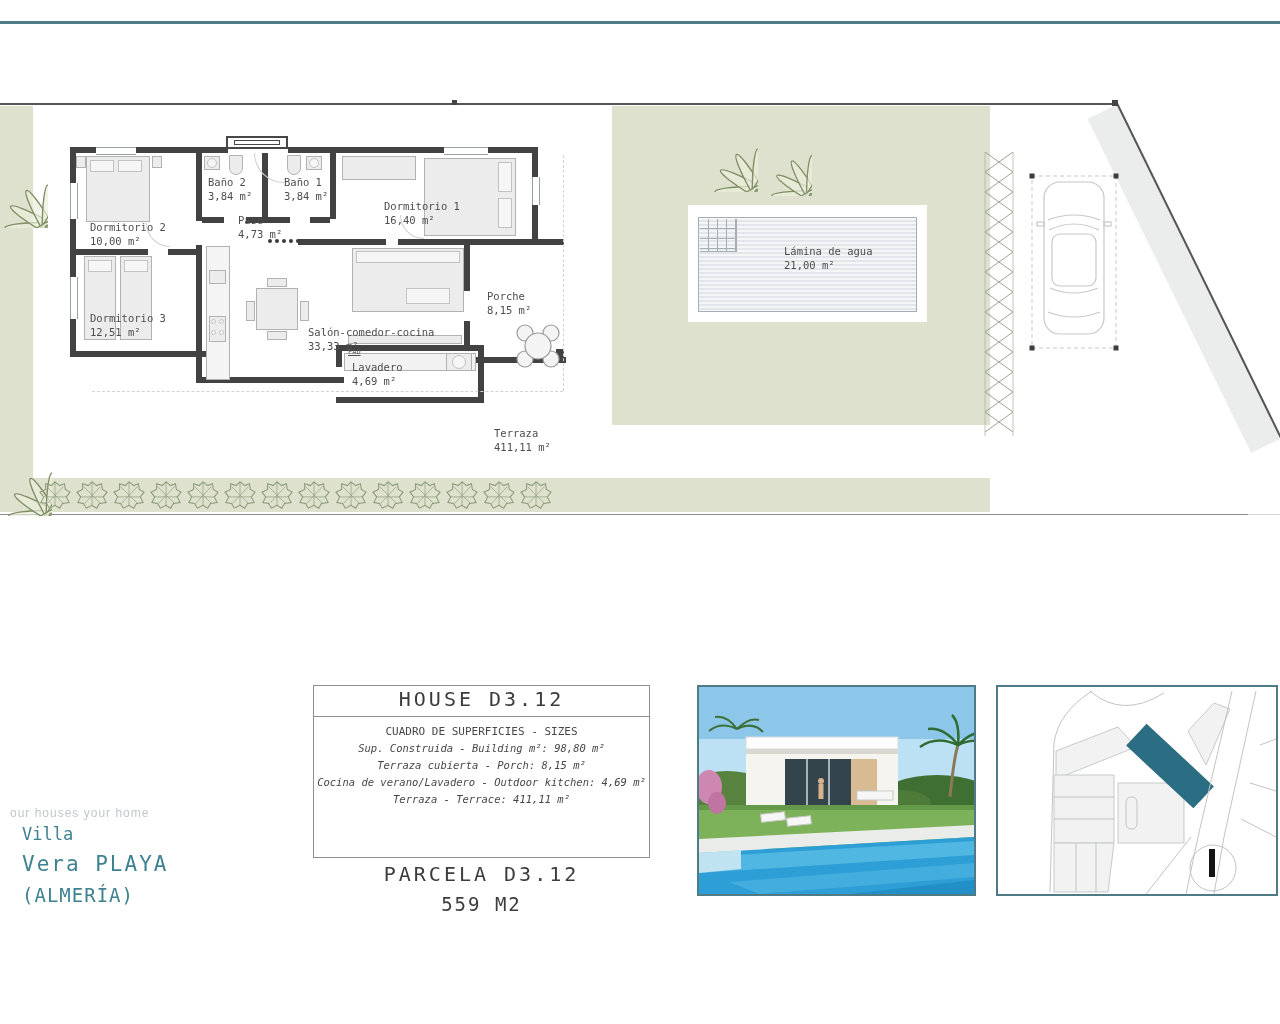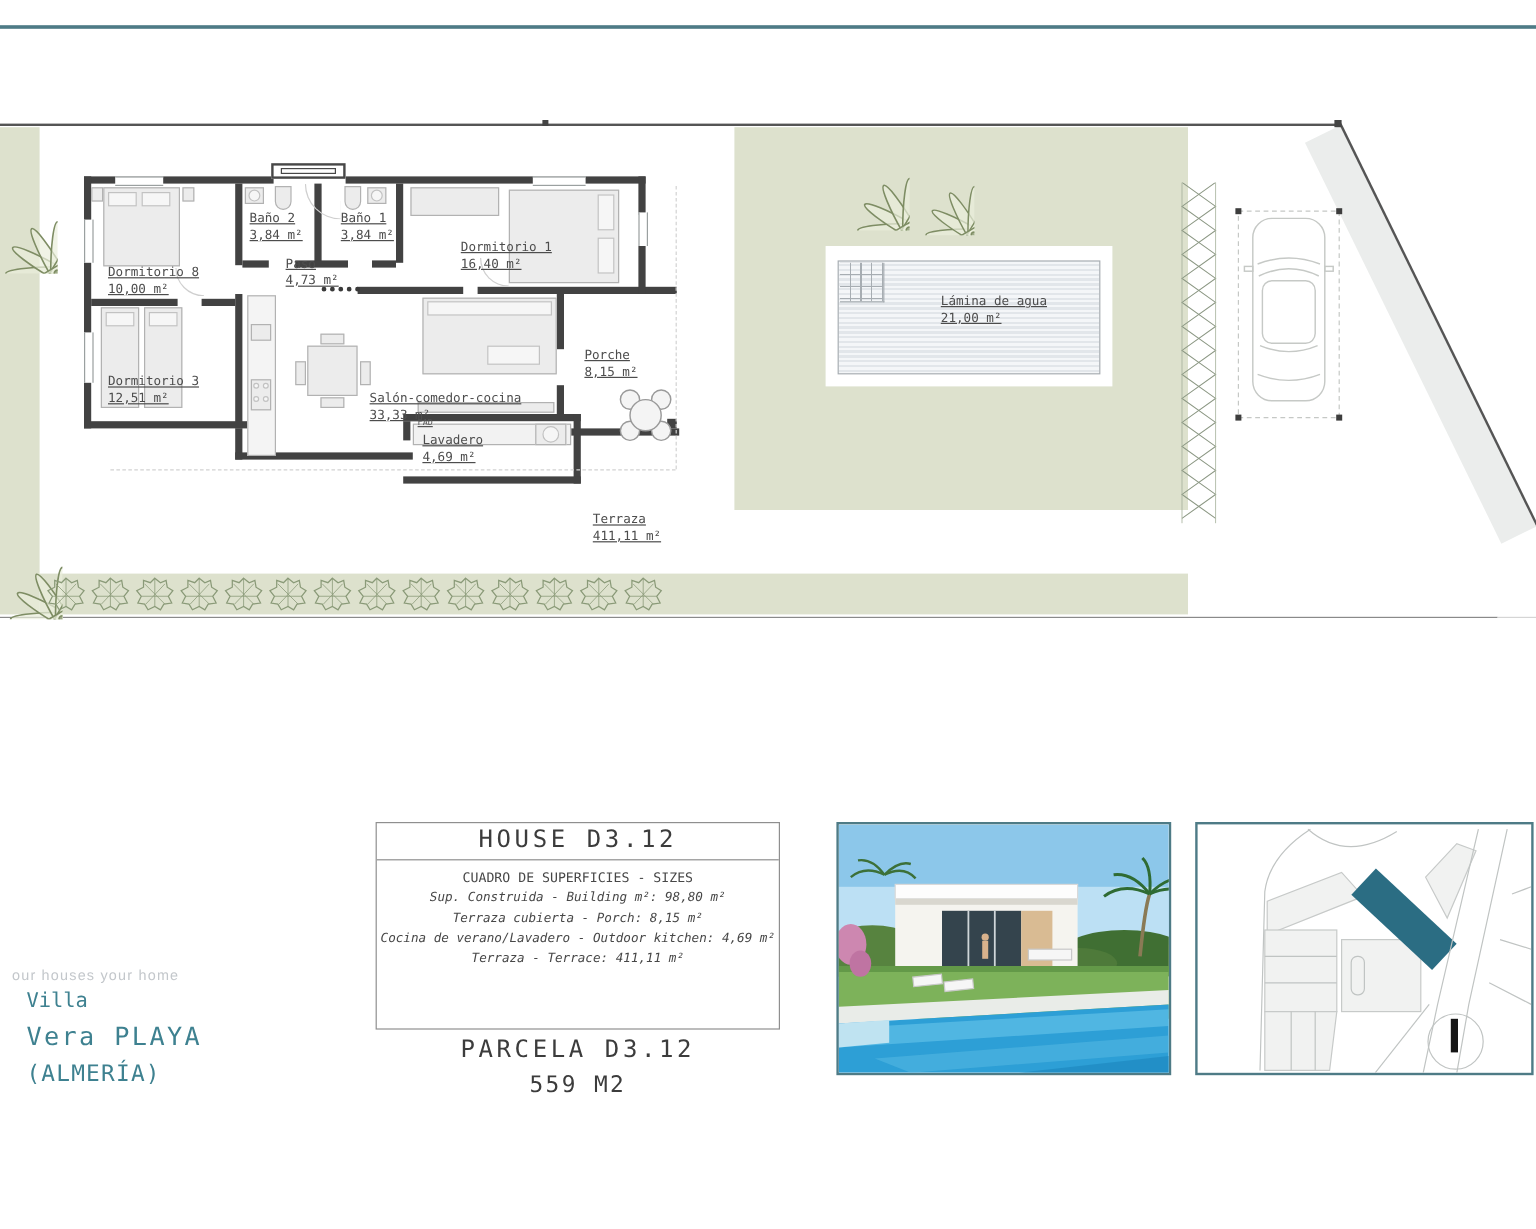--- a/index.html
+++ b/index.html
@@ -8,21 +8,21 @@
   .abs{position:absolute;}
   .green{position:absolute;background:#dde1cd;}
   .wall{position:absolute;background:#424242;}
   .winH{position:absolute;background:#fff;border-top:1px solid #9aa0a0;border-bottom:1px solid #9aa0a0;}
   .winV{position:absolute;background:#fff;border-left:1px solid #9aa0a0;border-right:1px solid #9aa0a0;}
   .furn{position:absolute;background:#ececec;border:1px solid #b2b2b2;box-sizing:border-box;}
   .furnL{position:absolute;background:#f6f6f6;border:1px solid #c2c2c2;box-sizing:border-box;}
   .circ{border-radius:50%;}
   .arc{position:absolute;border-left:1px solid #cfcfcf;border-bottom:1px solid #cfcfcf;
        border-radius:0 0 0 100%;box-sizing:border-box;}
-  .rlabel{position:absolute;font-size:10.5px;line-height:1.3;color:#4d4d4d;white-space:nowrap;z-index:30;text-decoration:underline;}
+  .rlabel{position:absolute;font-size:10.5px;line-height:1.3;color:#4d4d4d;white-space:nowrap;z-index:30;}
   .dash{position:absolute;}
   .tinytxt{position:absolute;font-size:7px;color:#555;z-index:30;text-decoration:underline;}
   .pool-panel{position:absolute;left:688px;top:205px;width:239px;height:117px;background:#fff;}
   .pool-rect{position:absolute;left:10px;top:12px;width:219px;height:95px;box-sizing:border-box;
              border:1px solid #a7adb2;
              background:repeating-linear-gradient(180deg,#f4f6f8 0px,#f4f6f8 2px,#e2e6ea 2px,#e2e6ea 4px);}
   .steps{position:absolute;left:1px;top:1px;width:36px;height:32px;
          border-right:1px solid #a7adb2;border-bottom:1px solid #a7adb2;
          background:
           repeating-linear-gradient(90deg,transparent 0 8px,#a7adb2 8px 9px),
@@ -243,21 +243,21 @@
           <circle cx="43" cy="15" r="8"></circle>
         <circle cx="17" cy="41" r="8"></circle>
           <circle cx="43" cy="41" r="8"></circle>
         <circle cx="30" cy="28" r="13"></circle>
       </g>
     </svg>
 
     <div class="rlabel" style="left:208px;top:176px"><span>Baño 2</span><br><span>3,84 m²</span></div>
     <div class="rlabel" style="left:284px;top:176px"><span>Baño 1</span><br><span>3,84 m²</span></div>
     <div class="rlabel" style="left:384px;top:200px"><span>Dormitorio 1</span><br><span>16,40 m²</span></div>
-    <div class="rlabel" style="left:90px;top:221px"><span>Dormitorio 8</span><br><span>10,00 m²</span></div>
+    <div class="rlabel" style="left:90px;top:221px"><span>Dormitorio 2</span><br><span>10,00 m²</span></div>
     <div class="rlabel" style="left:238px;top:214px"><span>Paso</span><br><span>4,73 m²</span></div>
     <div class="rlabel" style="left:90px;top:312px"><span>Dormitorio 3</span><br><span>12,51 m²</span></div>
     <div class="rlabel" style="left:308px;top:326px"><span>Salón-comedor-cocina</span><br><span>33,33 m²</span></div>
     <div class="rlabel" style="left:487px;top:290px"><span>Porche</span><br><span>8,15 m²</span></div>
     <div class="rlabel" style="left:352px;top:361px"><span>Lavadero</span><br><span>4,69 m²</span></div>
     <div class="rlabel" style="left:494px;top:427px"><span>Terraza</span><br><span>411,11 m²</span></div>
     <div class="tinytxt" style="left:348px;top:348px">FAD</div>
   </div>
 
   <div class="slogan">our houses your home</div>

